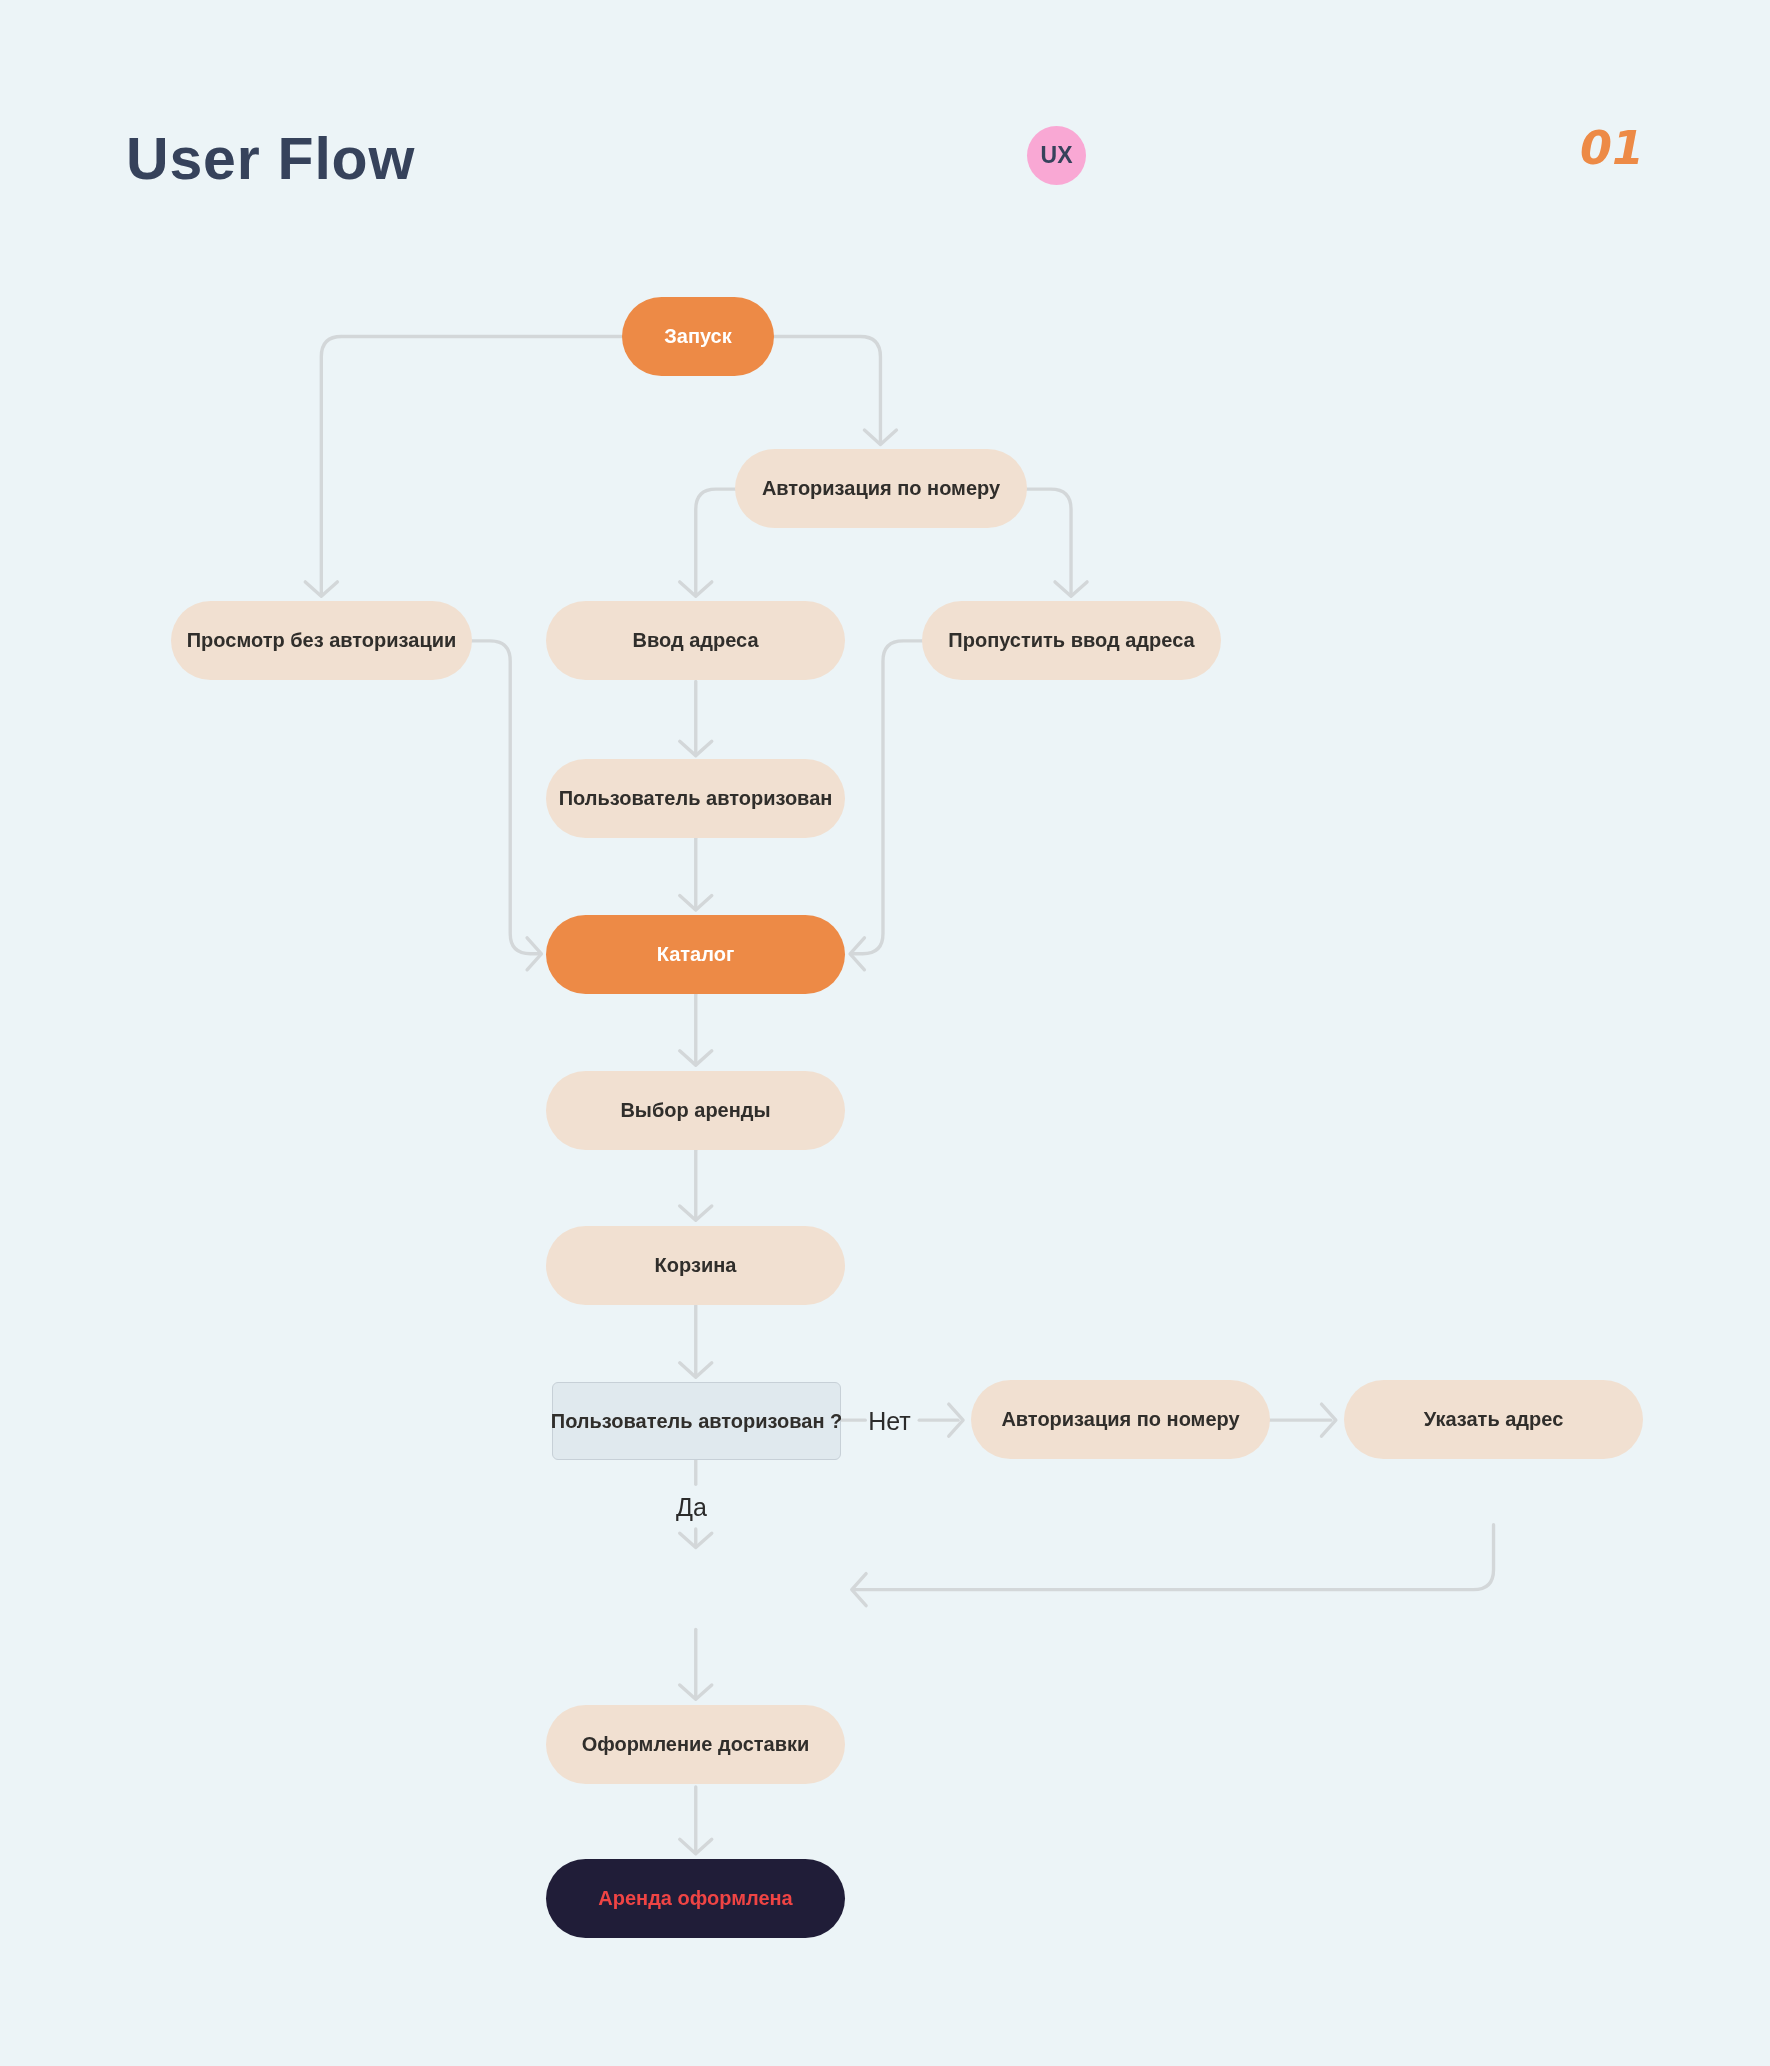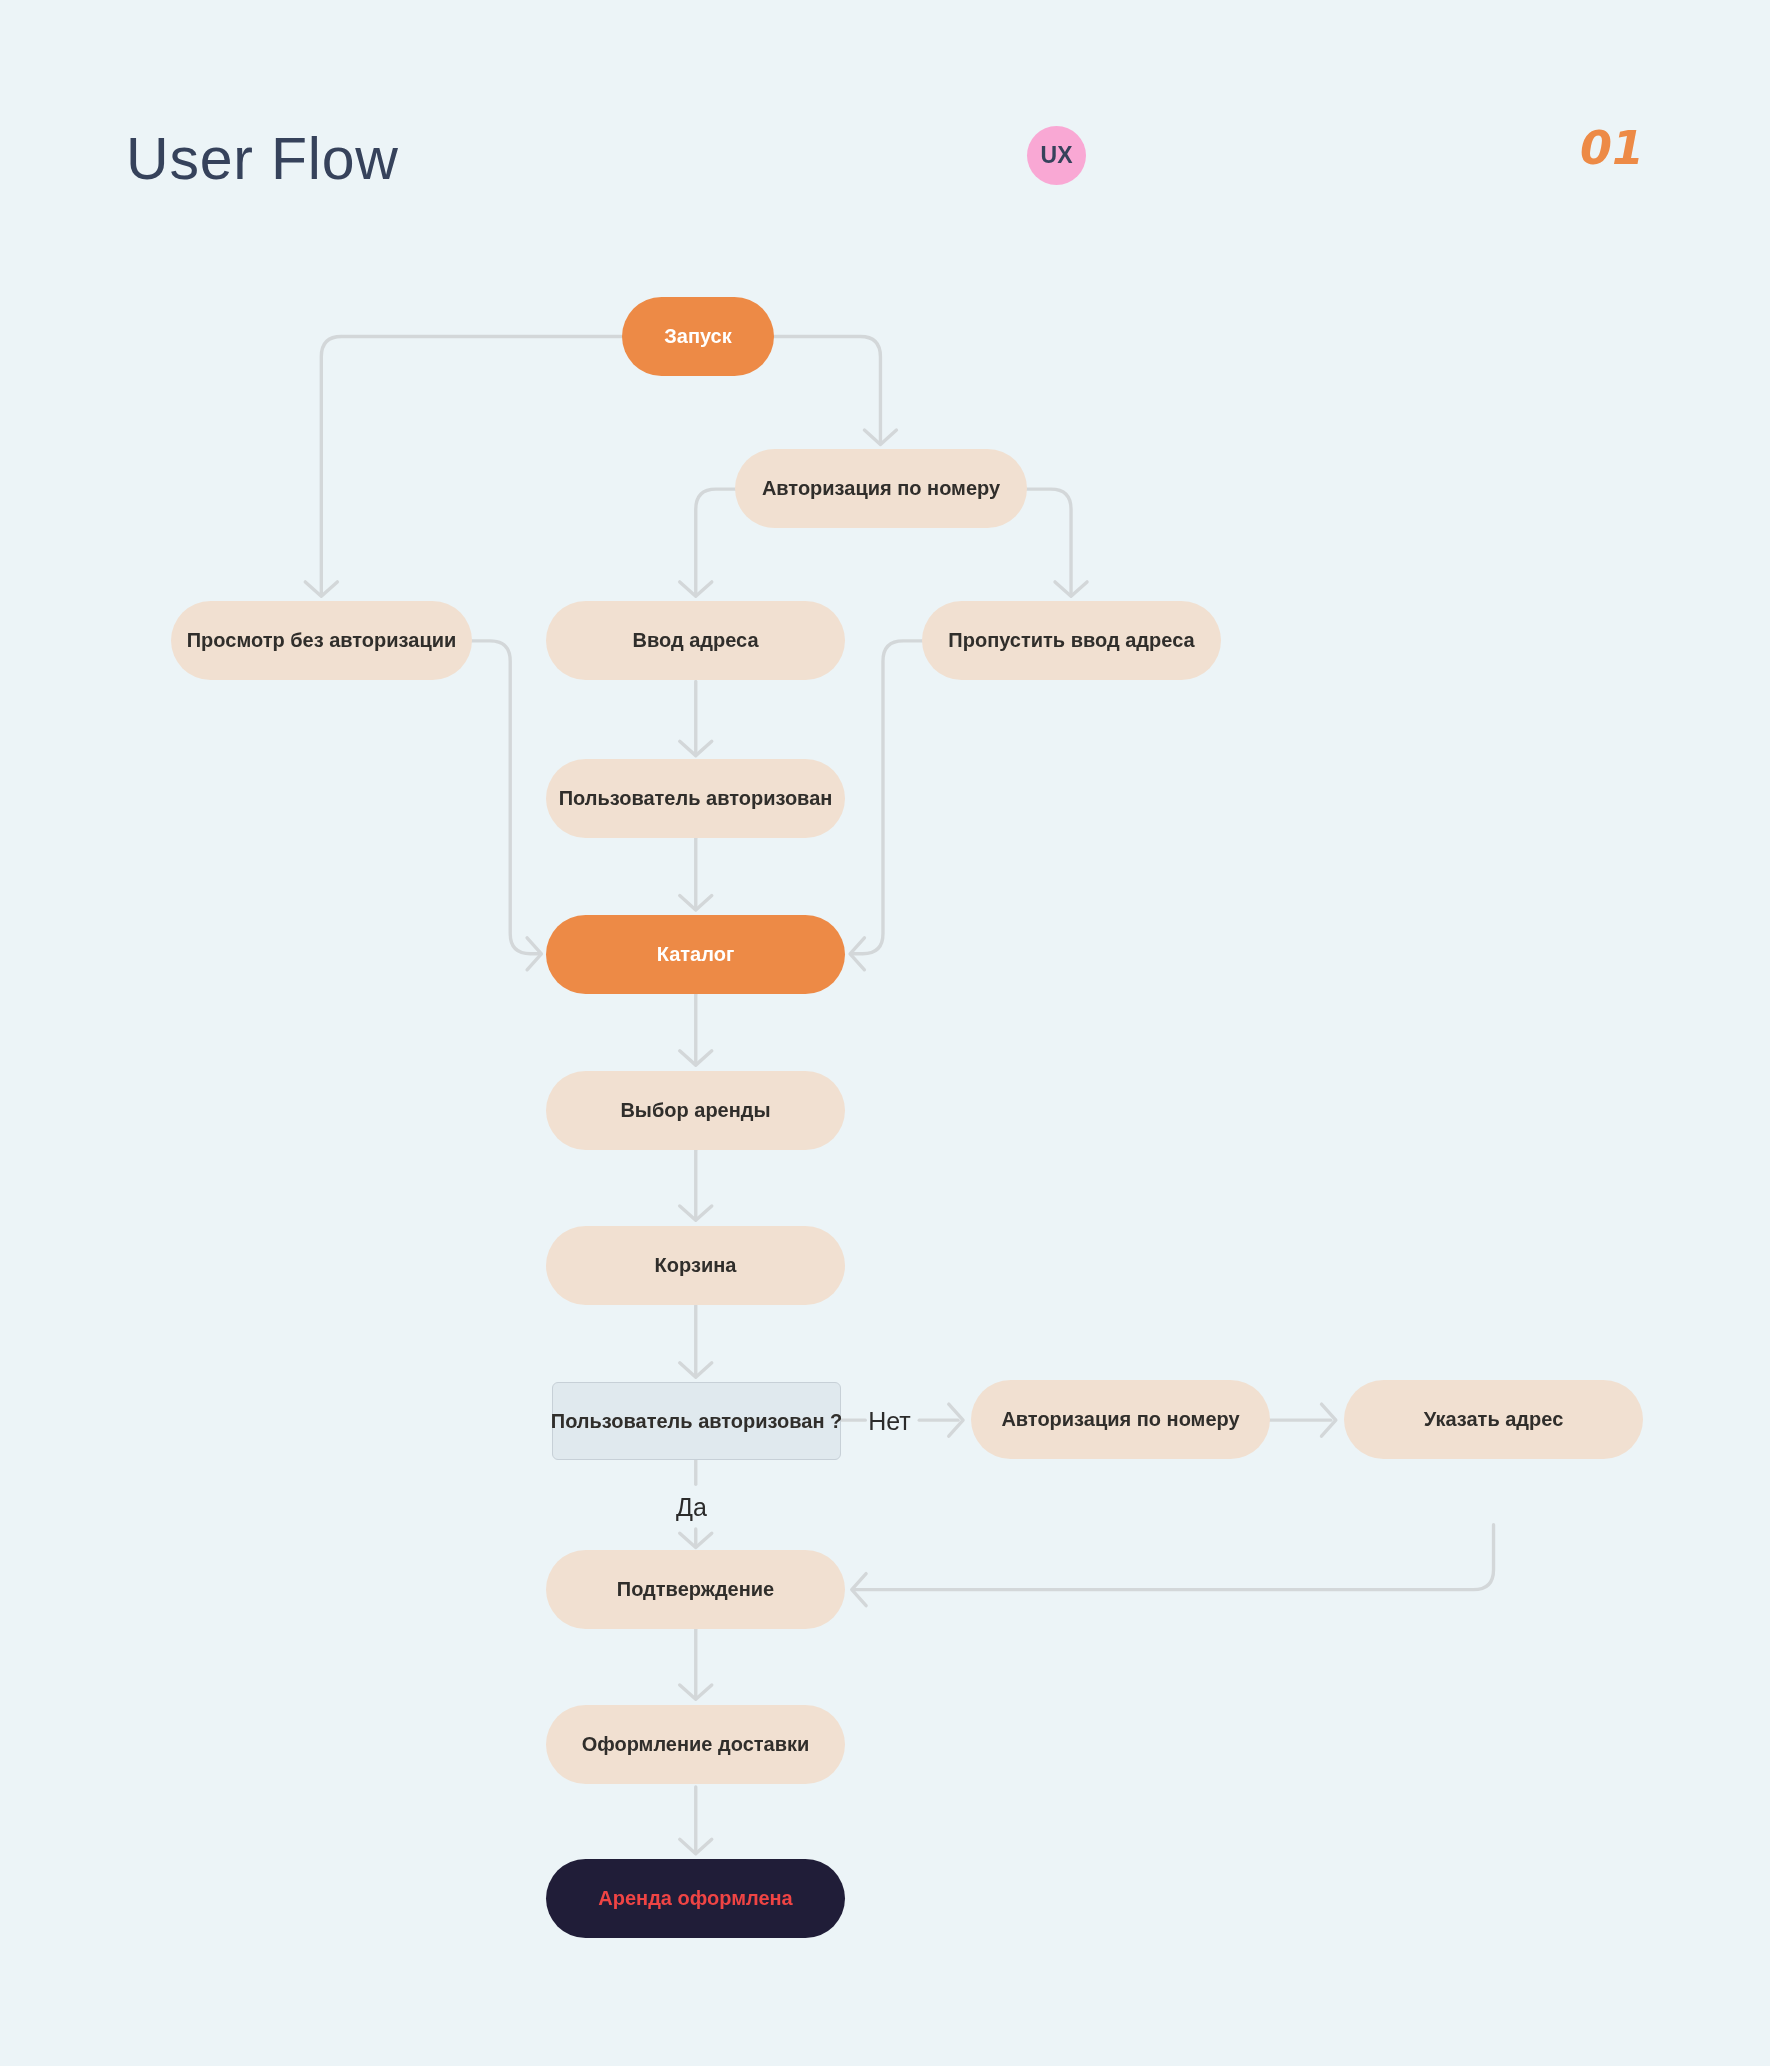--- a/index.html
+++ b/index.html
@@ -5,21 +5,21 @@
   html,body{margin:0;padding:0;background:#ECF4F7;}
   .canvas{
     position:relative;
     width:1771px;height:2067px;
     background:#ECF4F7;
     font-family:"Liberation Sans", sans-serif;
     overflow:hidden;
   }
   .page-title{
     position:absolute;left:126px;top:125px;
-    font-size:59px;font-weight:400;color:#36425B;
+    font-size:59px;font-weight:700;color:#36425B;
     letter-spacing:0.8px;
   }
   .badge{
     position:absolute;left:1027px;top:126px;
     width:59px;height:59px;border-radius:50%;
     background:#f9a8d4;color:#36425B;
     display:flex;align-items:center;justify-content:center;
     font-size:23px;font-weight:700;
   }
   .page-number{
@@ -118,21 +118,20 @@
   <div class="node" style="left:546px;top:1071px;width:299px;">Выбор аренды</div>
 
   <div class="node" style="left:546px;top:1226px;width:299px;">Корзина</div>
 
   <div class="node decision" style="left:552px;top:1382px;width:287px;">Пользователь авторизован ?</div>
 
   <div class="node" style="left:971px;top:1380px;width:299px;">Авторизация по номеру</div>
 
   <div class="node" style="left:1344px;top:1380px;width:299px;">Указать адрес</div>
 
-  <div class="node" style="left:546px;top:1550px;width:299px;">Подтверждение</div>
 
   <div class="node" style="left:546px;top:1705px;width:299px;">Оформление доставки</div>
 
   <div class="node dark" style="left:546px;top:1859px;width:299px;">Аренда оформлена</div>
 
   <div class="edge-label" style="left:864px;top:1407px;width:51px;">Нет</div>
   <div class="edge-label" style="left:666px;top:1493px;width:51px;">Да</div>
 
 </div>
 

